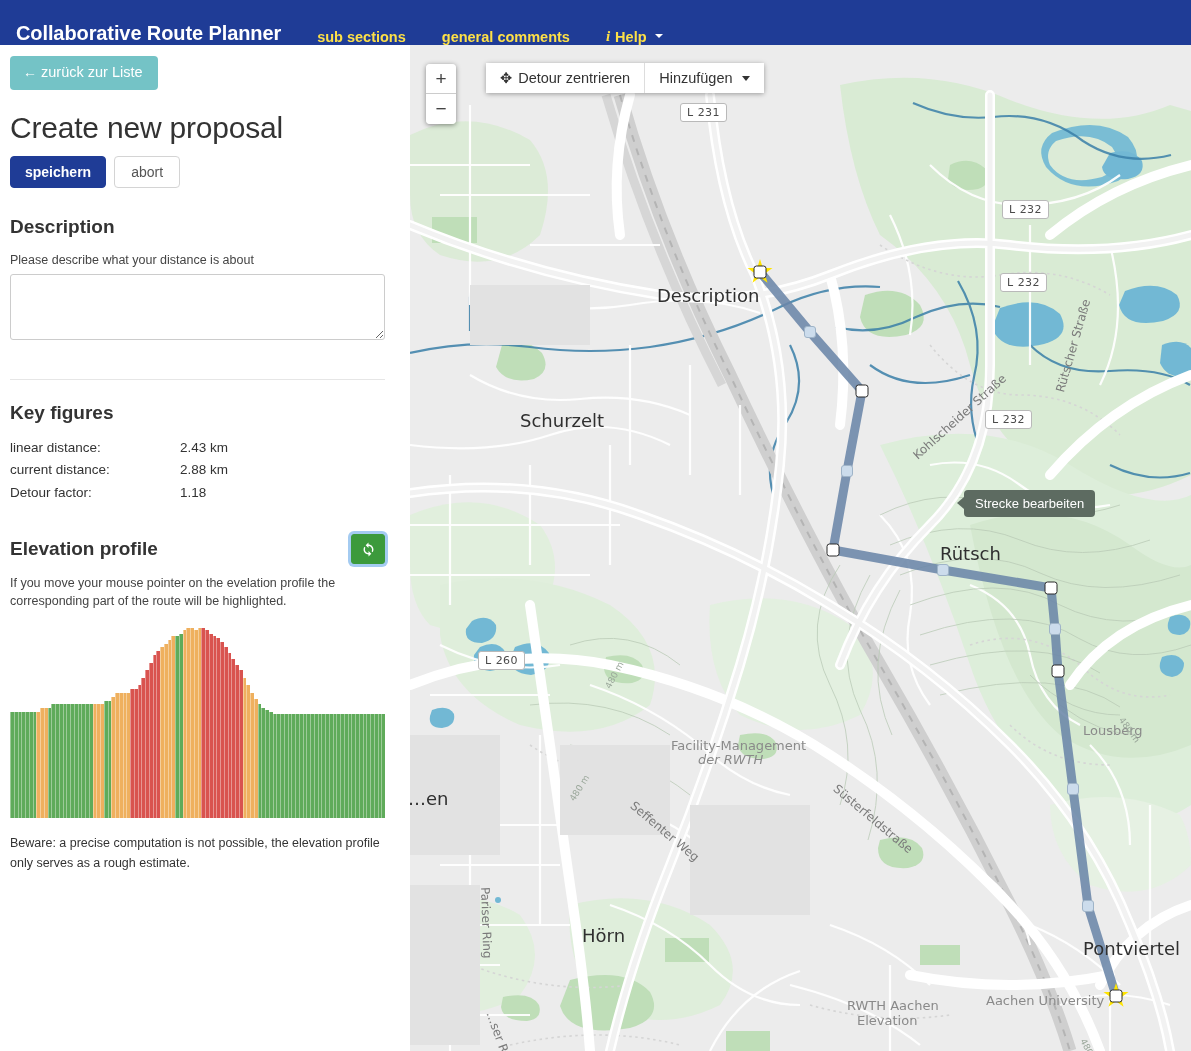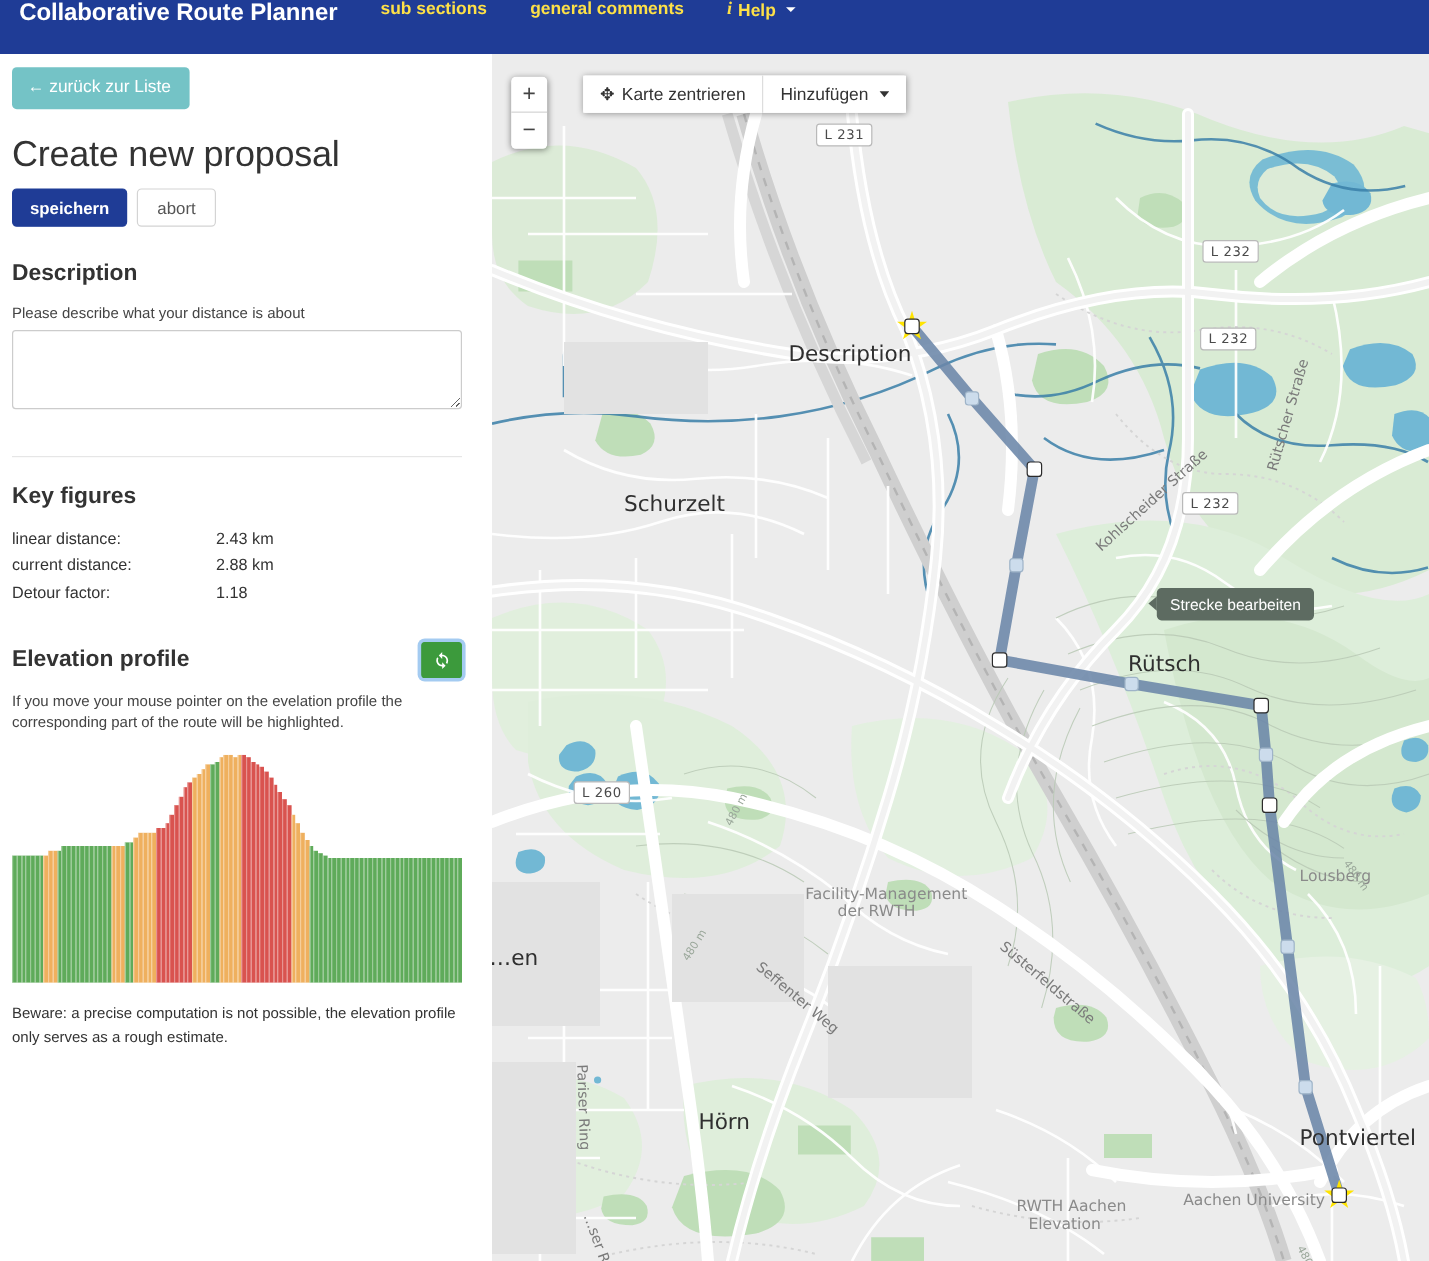--- a/index.html
+++ b/index.html
@@ -12,21 +12,21 @@
     font-family: "Liberation Sans", sans-serif;
     font-size: 14px;
     color: #333333;
   }
 
   
   .navbar {
     position: absolute; top: 0; left: 0;
     width: 1191px; height: 45px;
     background: #1f3c96;
-    display: flex; align-items: flex-start;
+    display: flex; align-items: flex-end;
     padding: 0 16px;
   }
   .navbar-brand {
     color: #ffffff;
     font-size: 20px;
     font-weight: bold;
     margin-right: 36px;
     letter-spacing: -0.1px;
     white-space: nowrap;
     cursor: pointer;
@@ -855,42 +855,42 @@
   </svg>
 
   <div class="zoom-ctl">
     <div class="zoom-btn">+</div>
     <div class="zoom-btn">−</div>
   </div>
 
   <div class="map-toolbar">
     <button class="mt-btn">
       <span>✥</span>
-      <span>Karte zentrieren</span>
+      <span>Detour zentrieren</span>
     </button>
     <button class="mt-btn">
       <span>Hinzufügen</span>
       <span style="display:inline-block;width:0;height:0;border-left:4px solid transparent;border-right:4px solid transparent;border-top:5px solid #333;margin-left:3px;"></span>
     </button>
   </div>
 
   <div class="map-tooltip">Strecke bearbeiten</div>
 
   <div id="map-overlay">
       <div class="mlabel place" style="left: 247px; top: 240px;">Description</div>
       <div class="mlabel place" style="left: 110px; top: 365px;">Schurzelt</div>
       <div class="mlabel place" style="left: 530px; top: 498px;">Rütsch</div>
       <div class="mlabel place" style="left: 172px; top: 880px;">Hörn</div>
       <div class="mlabel place" style="left: 673px; top: 893px;">Pontviertel</div>
       <div class="mlabel placesm" style="left: 673px; top: 678px;">Lousberg</div>
       <div class="mlabel placesm" style="left: 576px; top: 948px;">Aachen University</div>
       <div class="mlabel placesm" style="left: 437px; top: 953px;">RWTH Aachen</div>
       <div class="mlabel placesm" style="left: 447px; top: 968px;">Elevation</div>
       <div class="mlabel placesm" style="left: 261px; top: 693px;">Facility-Management</div>
-      <div class="mlabel placesm" style="left: 288px; top: 707px;">der RWTH</div>
+      <div class="mlabel placesm" style="left: 288px; top: 707px; font-style: italic;">der RWTH</div>
       <div class="mlabel place" style="left: -2px; top: 743px;">…en</div>
       <div class="mlabel road" style="left: 505px; top: 405px; transform: rotate(-42deg);">Kohlscheider Straße</div>
       <div class="mlabel road" style="left: 650px; top: 340px; transform: rotate(-74deg);">Rütscher Straße</div>
       <div class="mlabel road" style="left: 425px; top: 735px; transform: rotate(40deg);">Süsterfeldstraße</div>
       <div class="mlabel road" style="left: 222px; top: 752px; transform: rotate(40deg);">Seffenter Weg</div>
       <div class="mlabel road" style="left: 75px; top: 835px; transform: rotate(88deg);">Pariser Ring</div>
       <div class="mlabel road" style="left: 80px; top: 960px; transform: rotate(70deg);">…ser Ring</div>
       <div class="mlabel contour" style="left: 190px; top: 625px; transform: rotate(-62deg);">480 m</div>
       <div class="mlabel contour" style="left: 155px; top: 738px; transform: rotate(-58deg);">480 m</div>
       <div class="mlabel contour" style="left: 705px; top: 680px; transform: rotate(54deg);">480 m</div>

